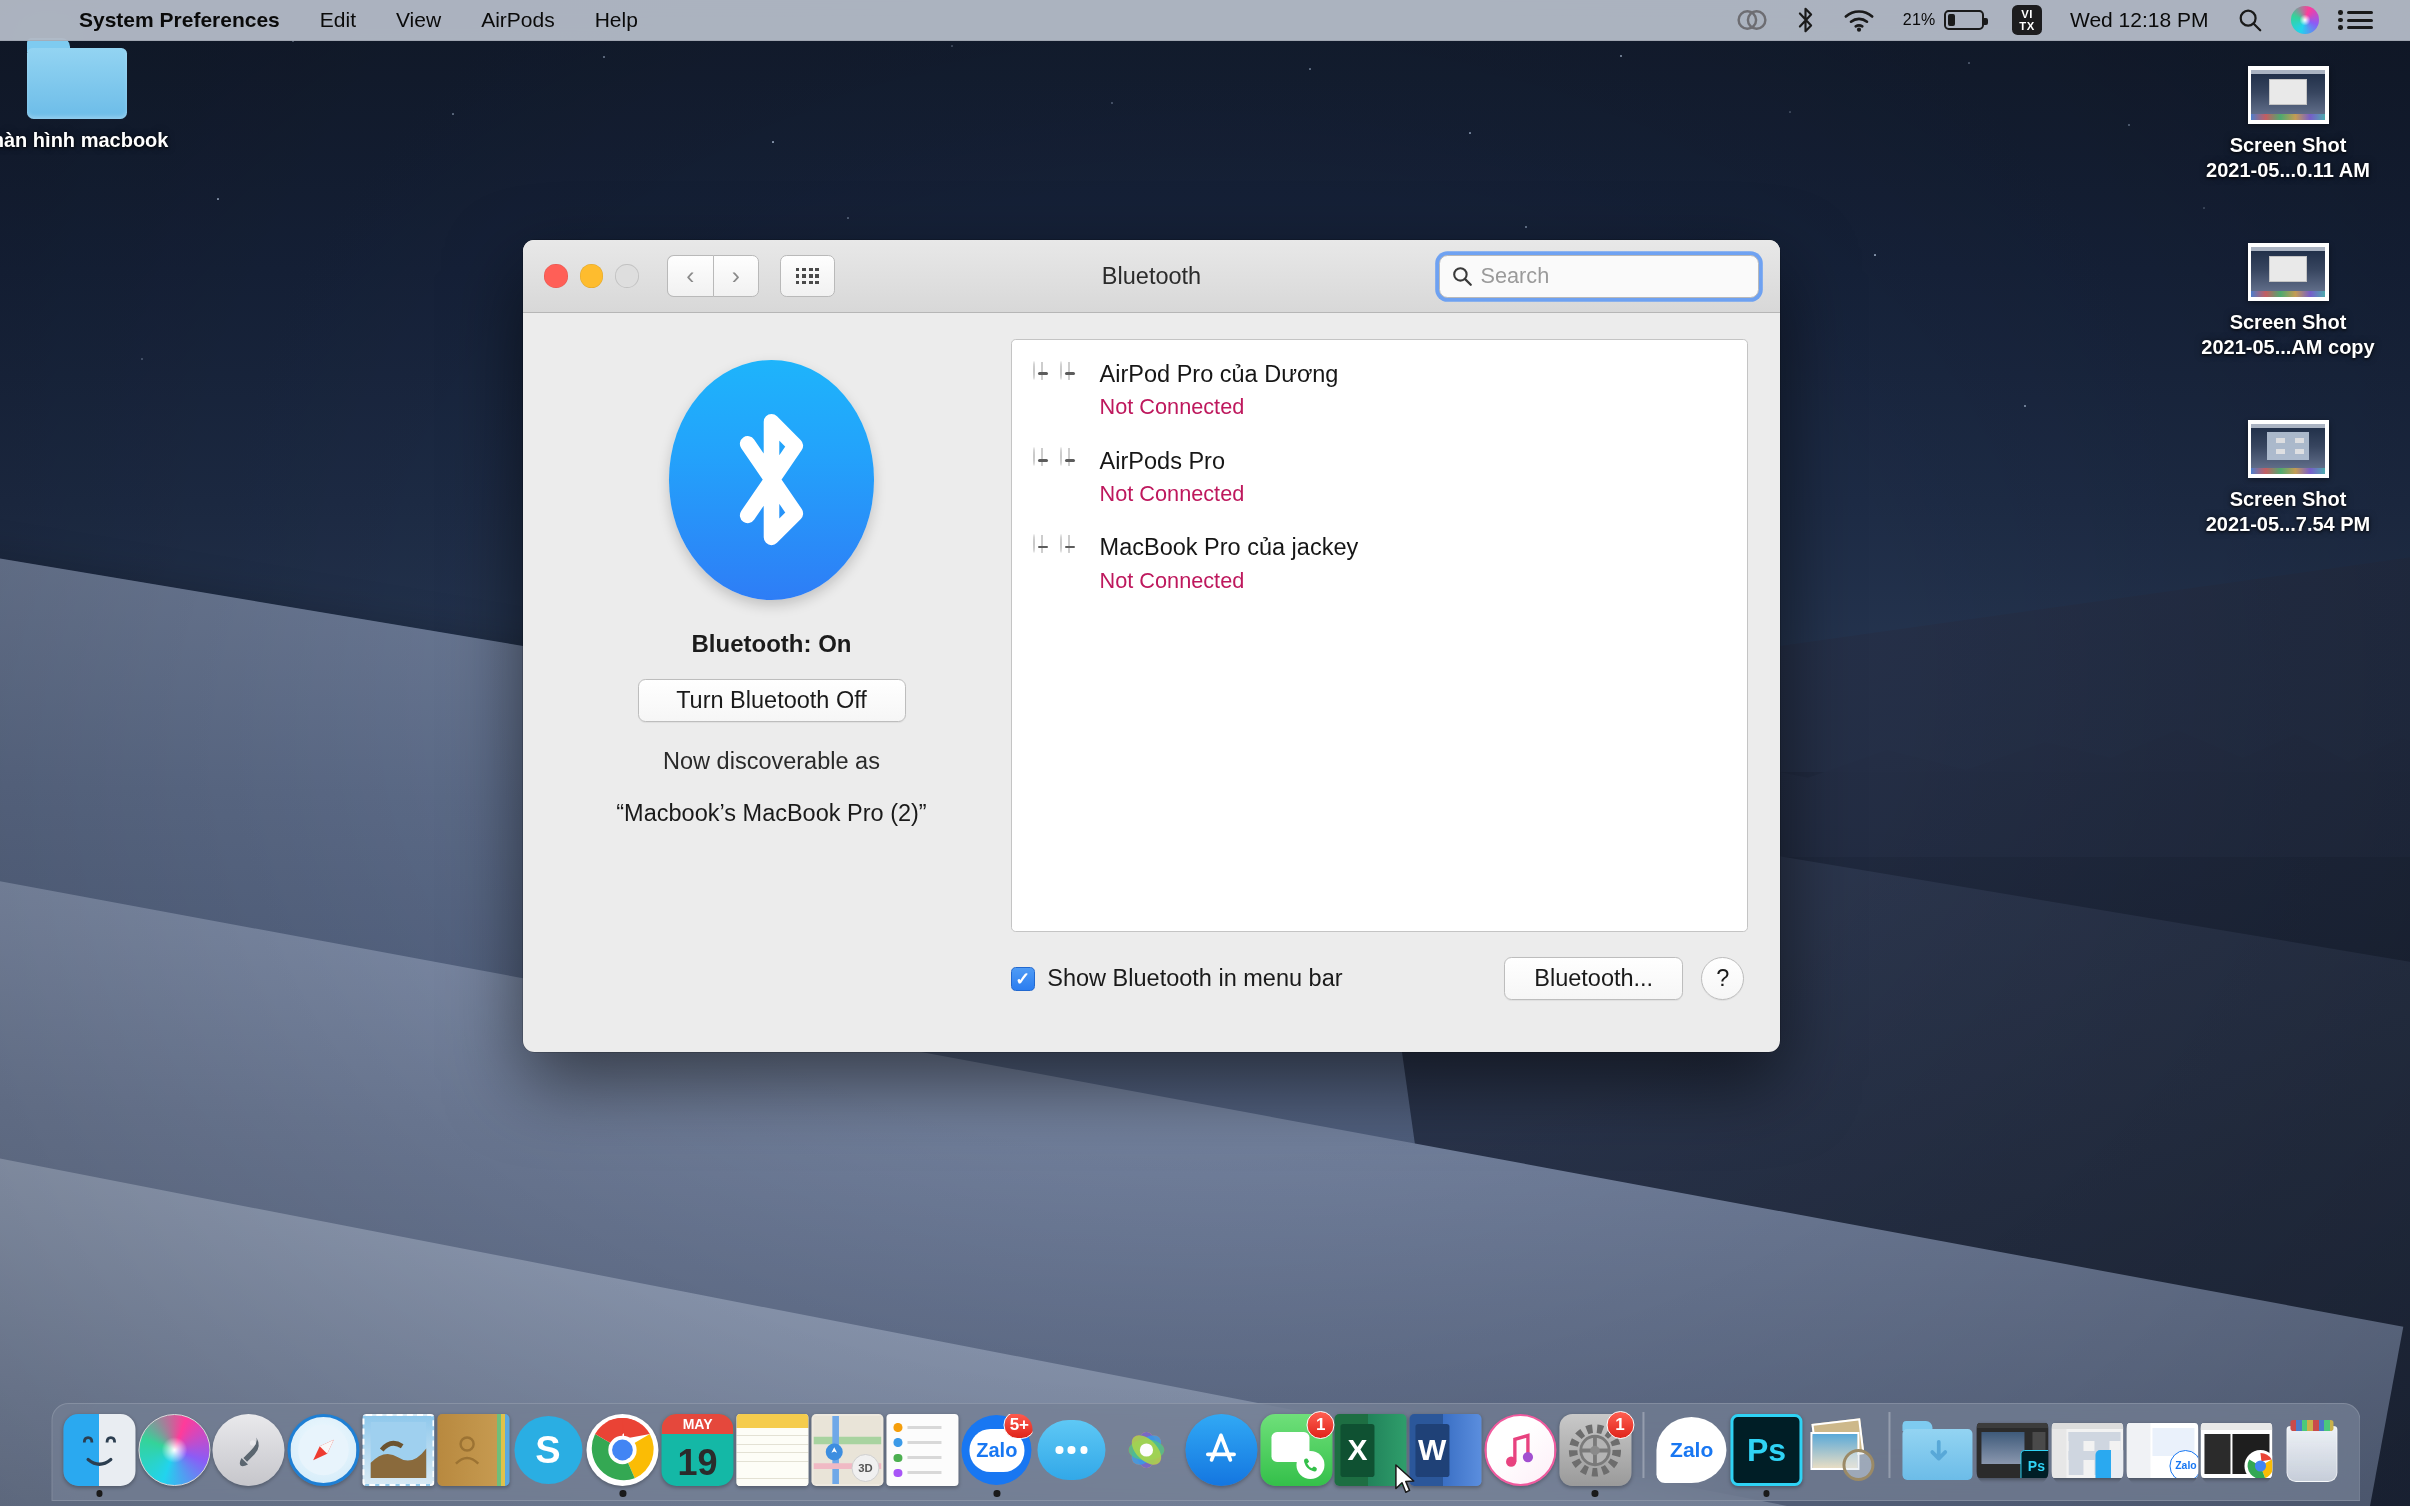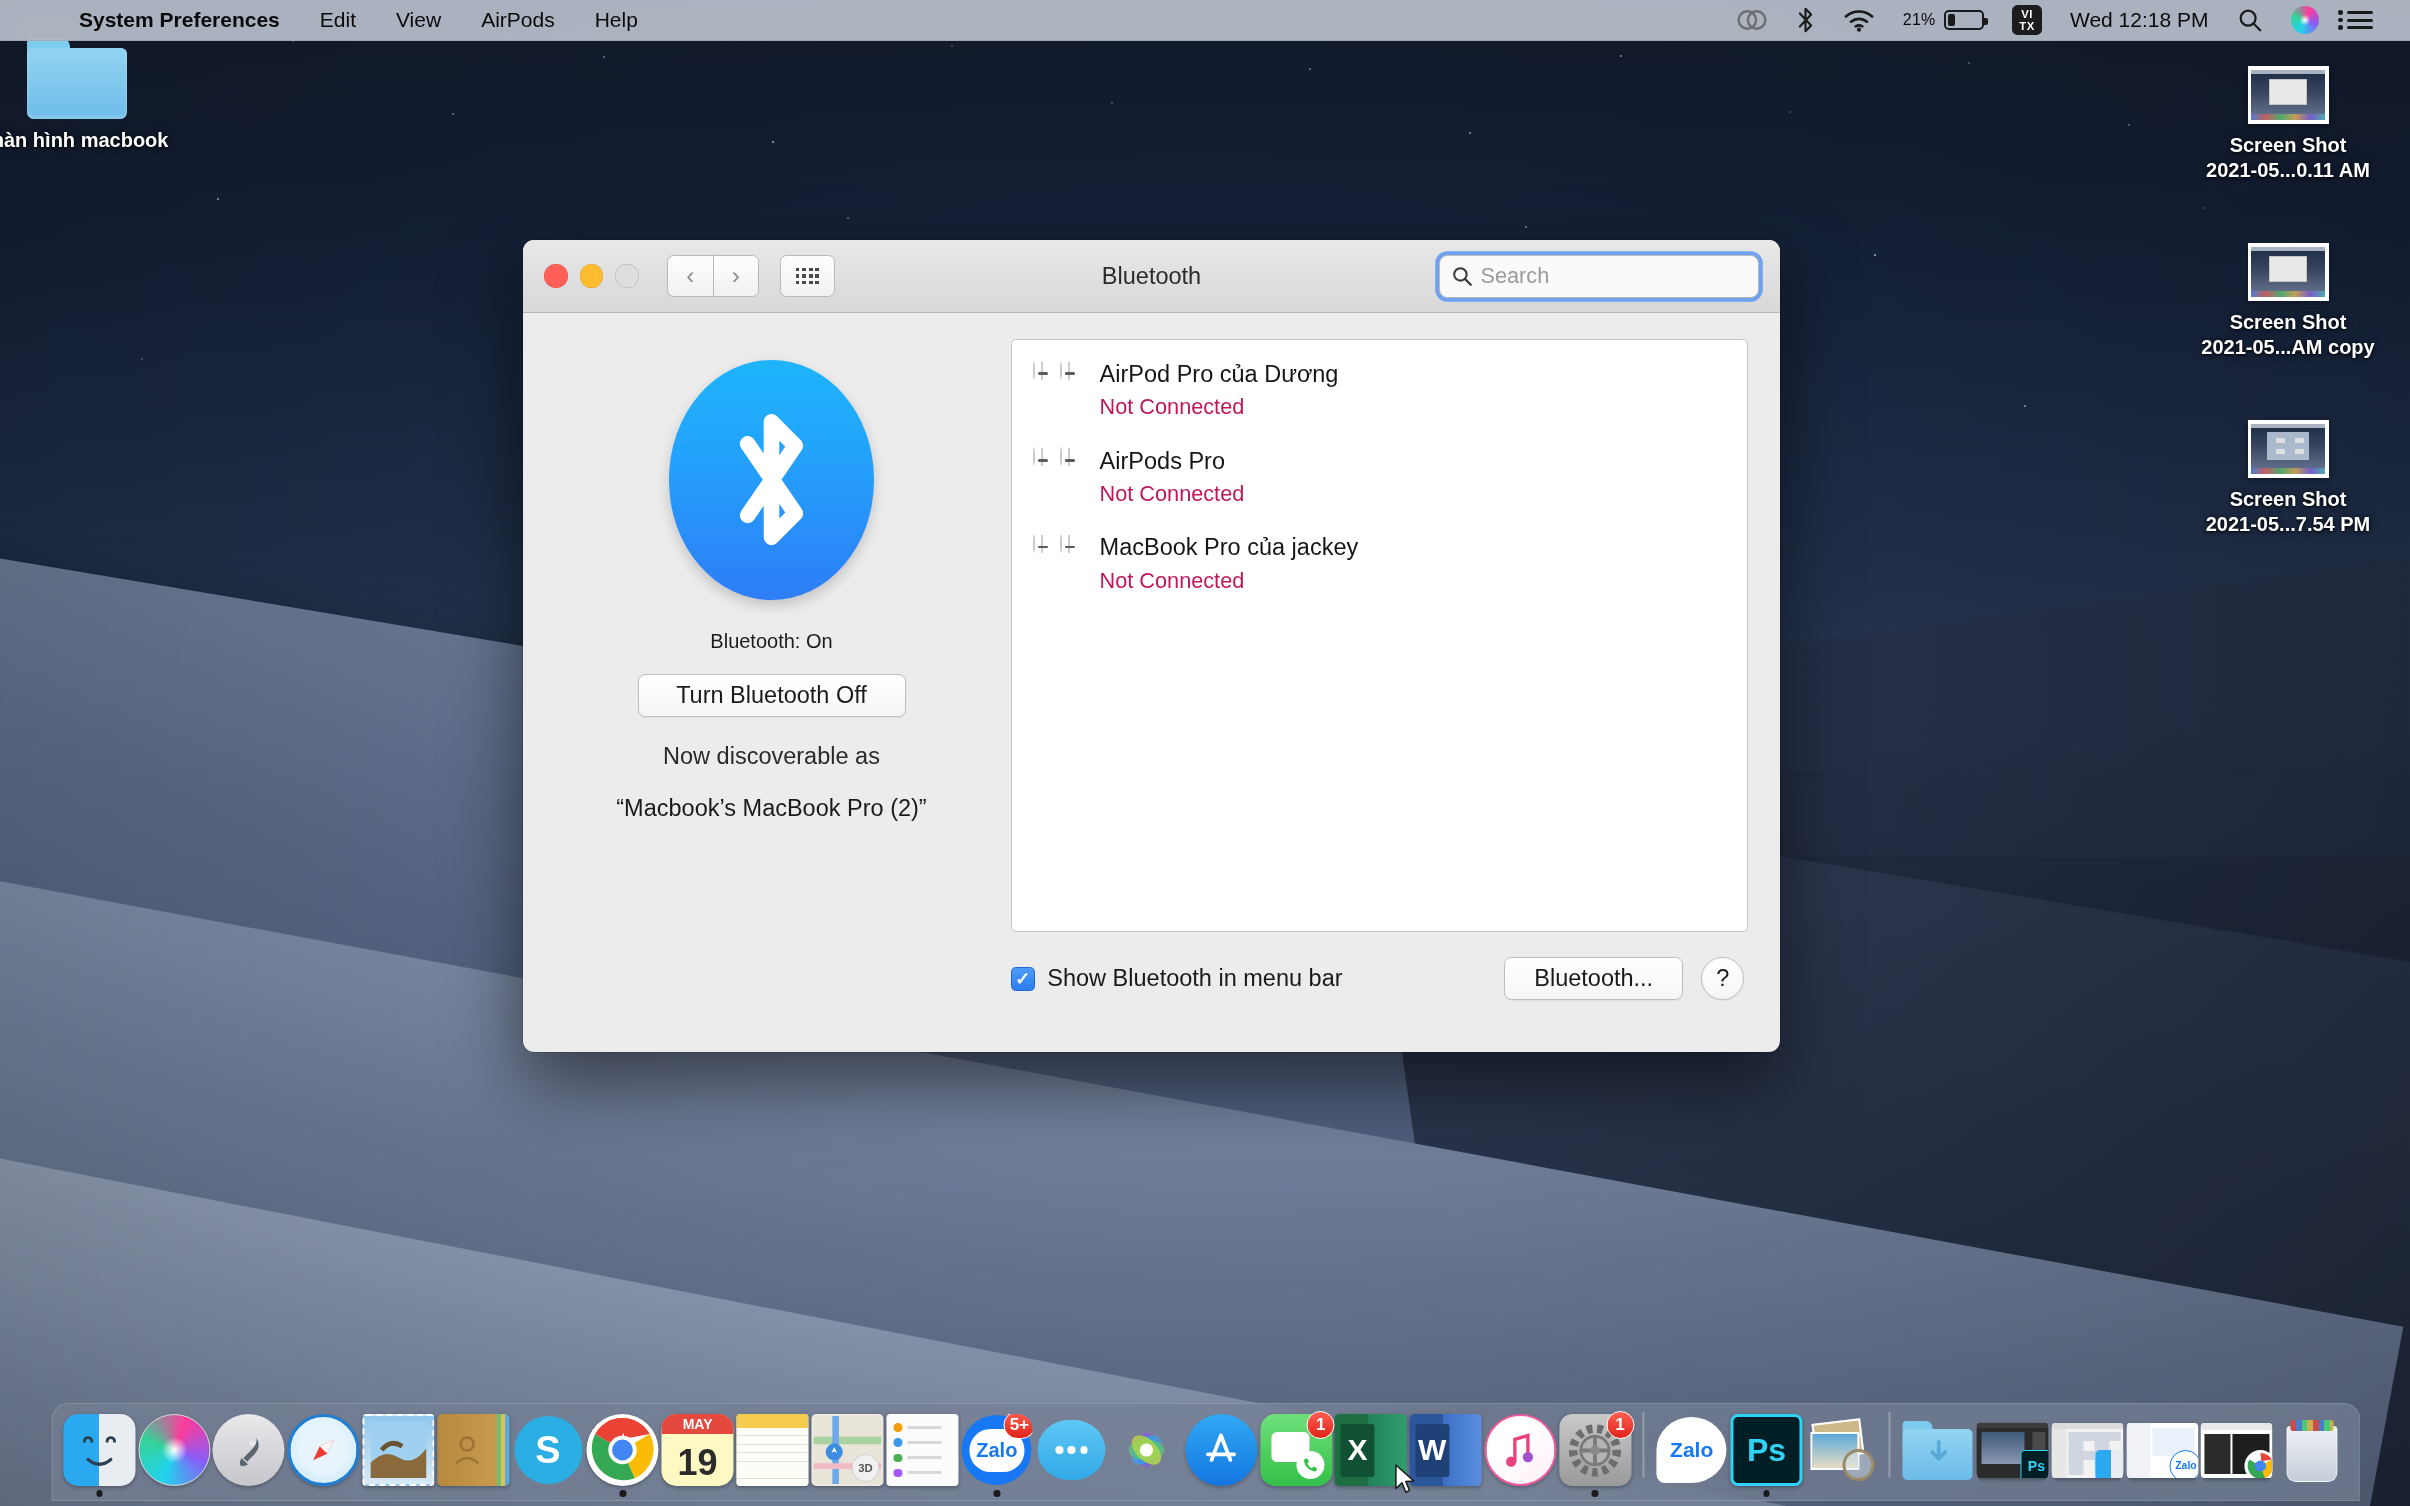--- a/index.html
+++ b/index.html
@@ -218,21 +218,21 @@
   .win-body { display:flex; height:738px; padding:26px 32px 0 32px; }
 
   
   .left-pane { width:433px; display:flex; flex-direction:column; align-items:center; padding-top:21px; }
   .bt-logo {
     width:205px; height:240px; border-radius:104px/121px;
     background:linear-gradient(180deg,#1eb4fb 0%,#23a2fb 40%,#2e7df6 100%);
     box-shadow:0 5.6px 13px rgba(0,0,0,.18);
     display:flex; align-items:center; justify-content:center;
   }
-  .bt-status { margin-top:30px; font-size:20px; font-weight:normal; color:#1b1b1b; }
+  .bt-status { margin-top:30px; font-size:24px; font-weight:bold; color:#1b1b1b; }
   .bt-toggle {
     margin-top:21px; min-width:268px; height:43px; border-radius:7.5px;
     background:linear-gradient(180deg,#fff,#f6f6f6);
     border:0.9px solid #bdbdbd;
     box-shadow:0 0.9px 0.9px rgba(0,0,0,.06);
     font-family:"Liberation Sans", sans-serif;
     font-size:23.5px; color:#1a1a1a; cursor:default;
   }
   .disc-line { margin-top:26px; font-size:23.5px; color:#2a2a2a; text-align:center; }
   .disc-name { margin-top:24.5px; font-size:23.5px; color:#1a1a1a; text-align:center; }
@@ -676,21 +676,21 @@
           <path d="M49 66 A34 34 0 0 1 7 19 L36 36 z" fill="#34a853"></path>
           <path d="M7 19 A34 34 0 0 1 36 2 L36 36 z" fill="#ea4335"></path>
           <circle cx="36" cy="36" r="15" fill="#fff"></circle>
           <circle cx="36" cy="36" r="11" fill="#4285f4"></circle>
         </svg>
     </span>
     <span class="run"></span>
   </div>
 
   <div class="dk">
-    <span class="ic" style="background:#fef9c3;flex-direction:column;gap:6px;">
+    <span class="ic" style="background:#14b8a6;flex-direction:column;gap:6px;">
       <span style="width:100%;height:20px;background:#e5483c;color:#fff;font-size:14px;font-weight:bold;display:flex;align-items:center;justify-content:center;">MAY</span>
       <span style="flex:1;width:100%;display:flex;align-items:center;justify-content:center;color:#2b2b2b;font-size:36px;">19</span>
     </span>
     <span class="run hidden"></span>
   </div>
 
   <div class="dk">
     <span class="ic" style="background:#fdfdf7;border-radius:3.8px;flex-direction:column;">
       <span style="width:100%;height:14px;background:#f5cc4d;"></span>
       <span style="flex:1;width:100%;background:repeating-linear-gradient(180deg,#fdfdf7 0 7.5px,#e3e1d4 7.5px 8.5px);"></span>

